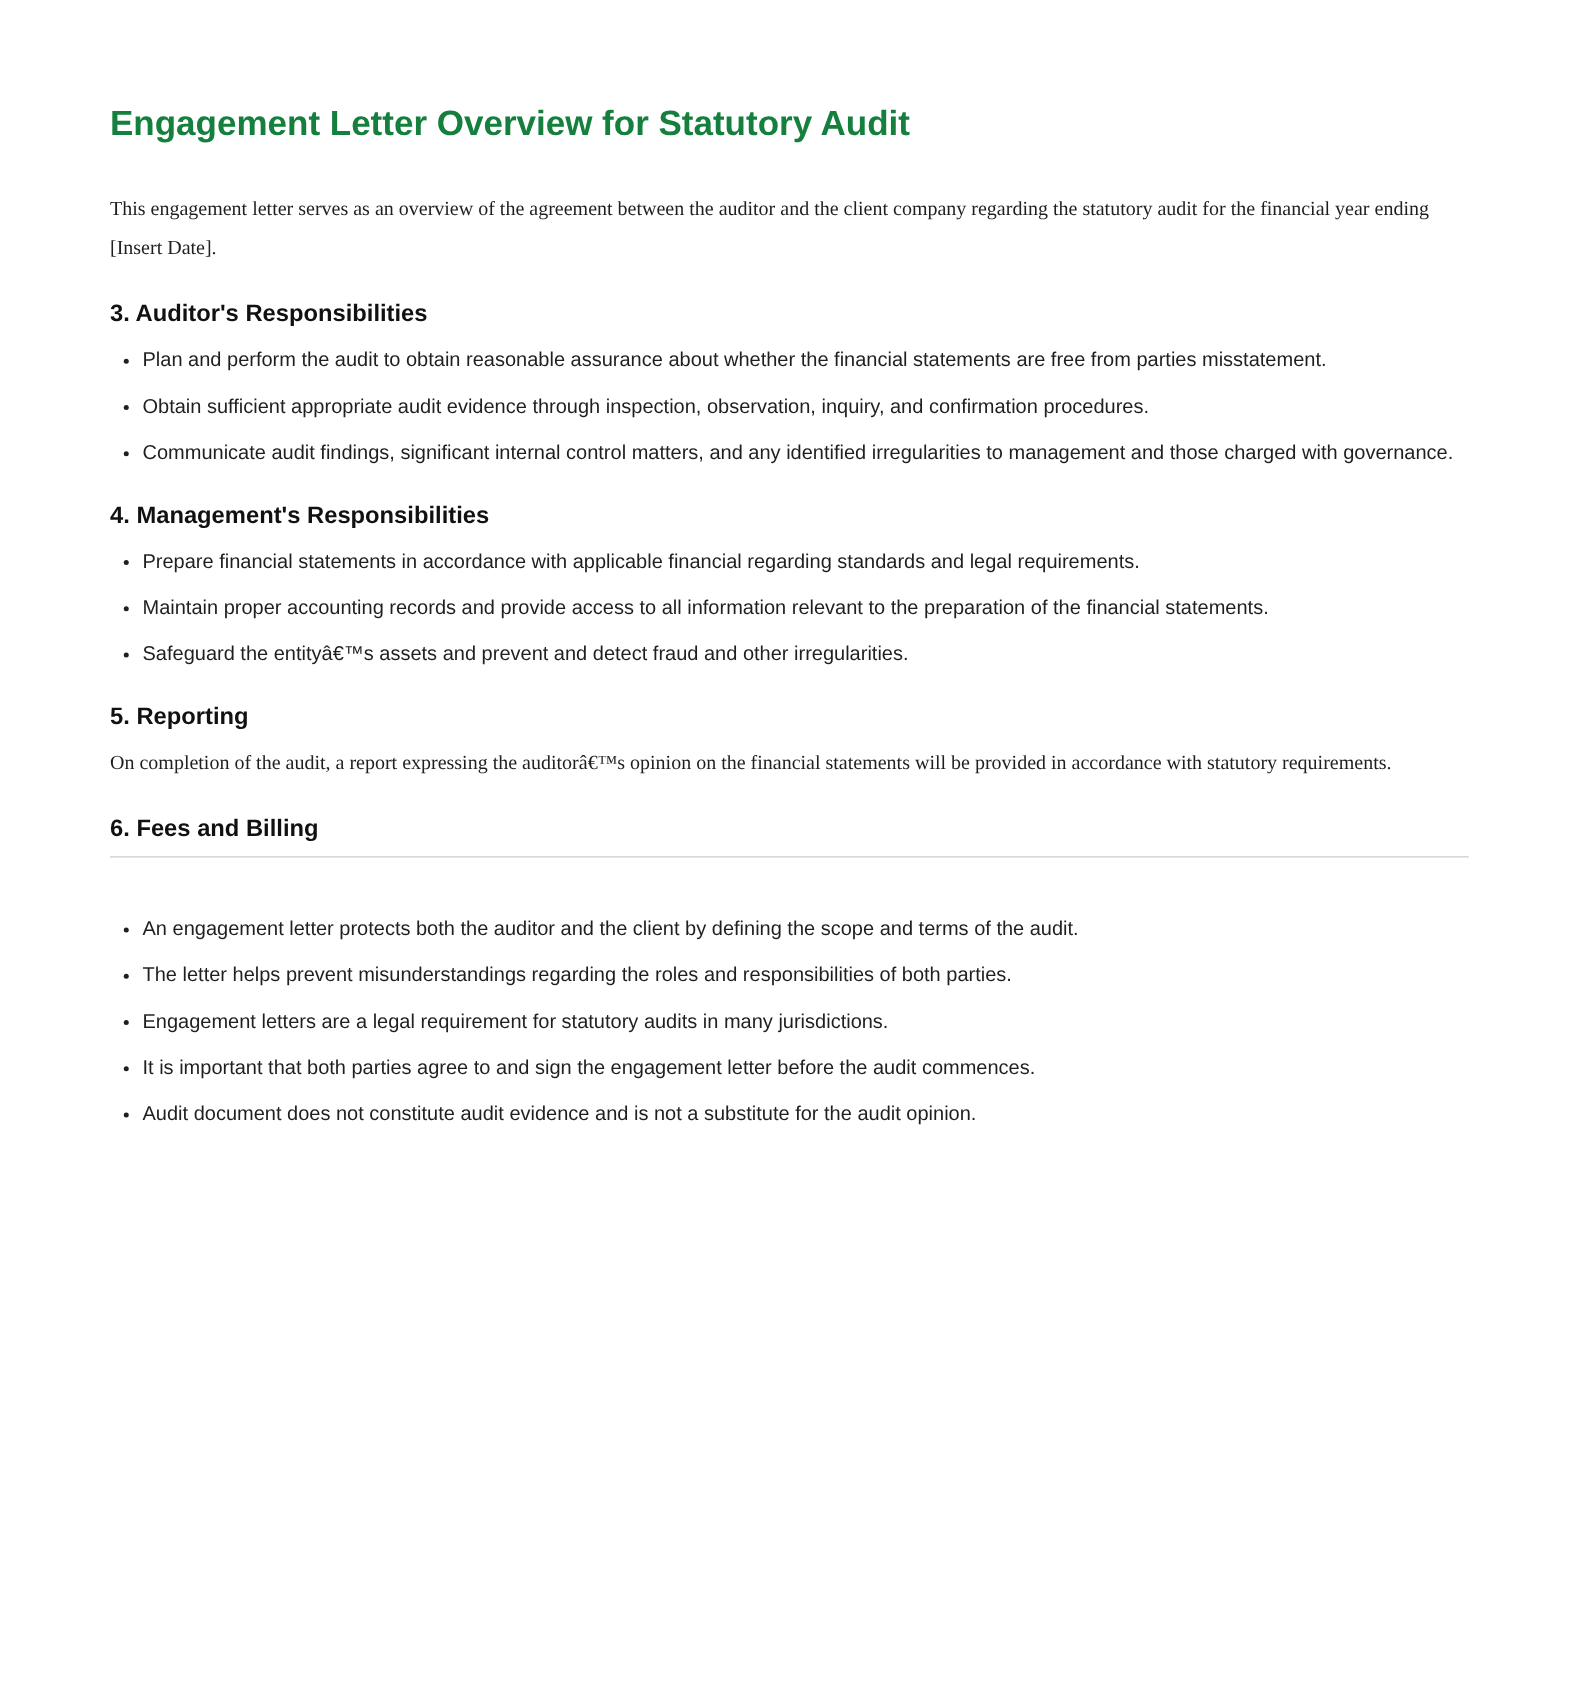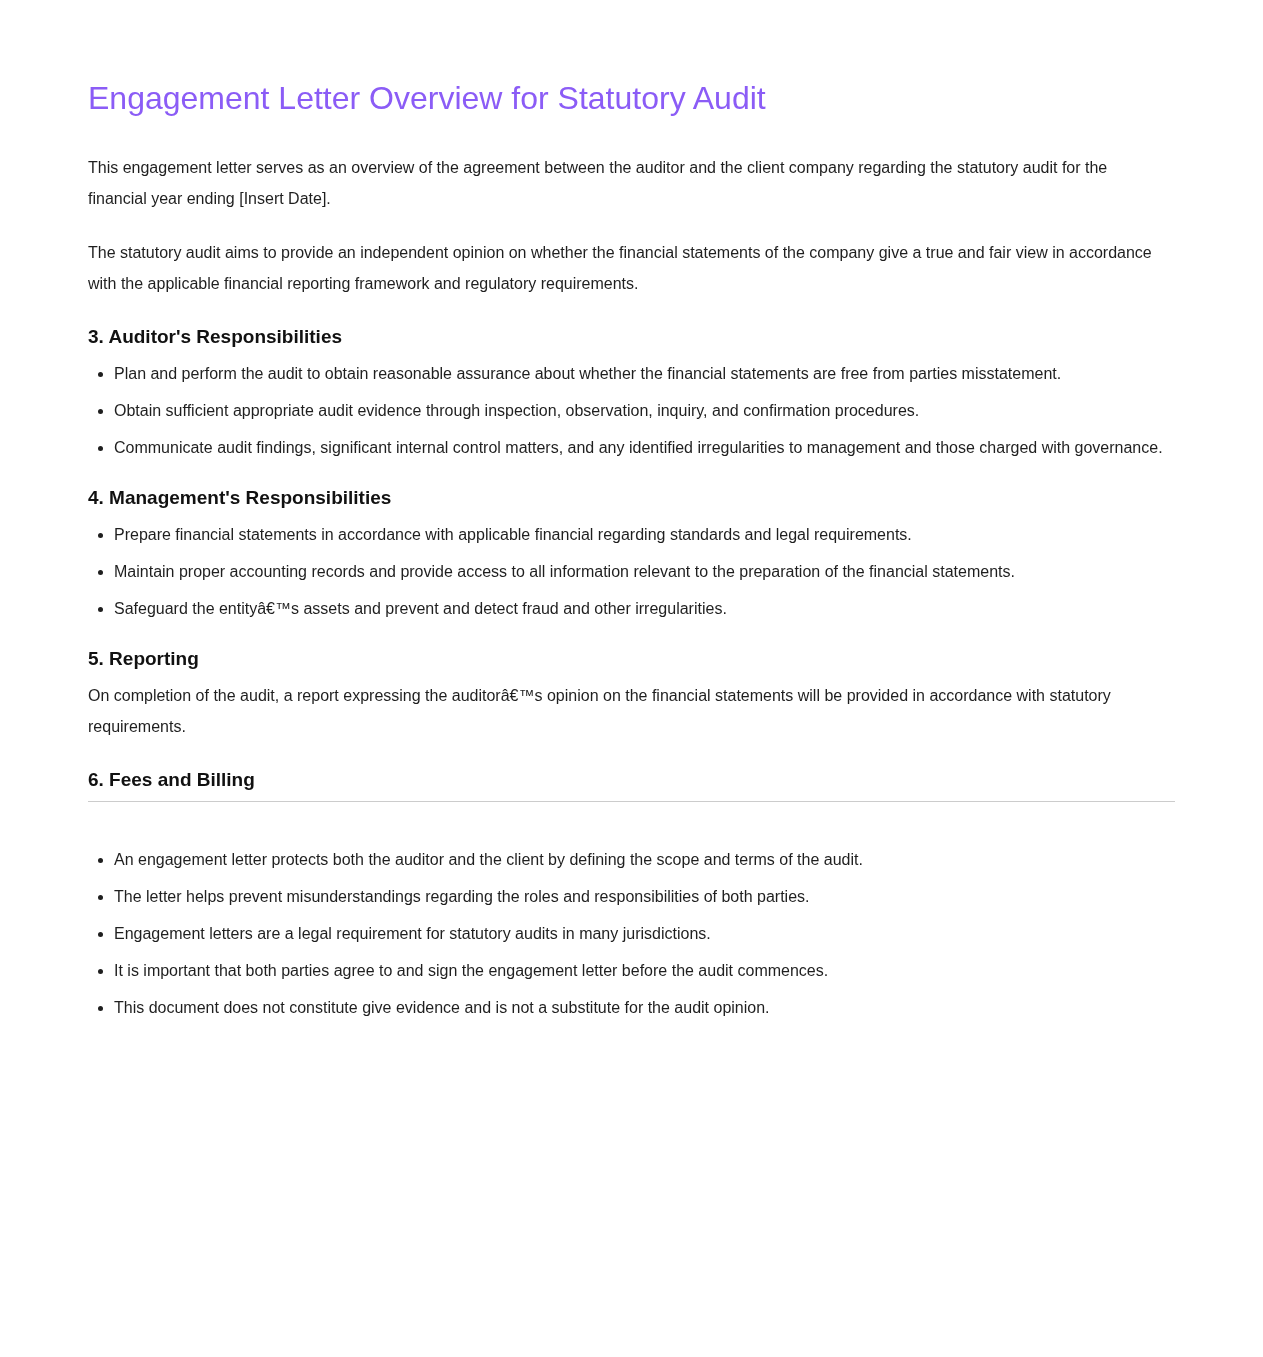--- a/index.html
+++ b/index.html
@@ -13,35 +13,36 @@
     height: 1357px;
     font-family: "Liberation Sans", sans-serif;
     font-size: 16px;
     line-height: 31px;
     color: #1f1f1f;
   }
   .doc {
     padding: 82px 88px 40px 88px;
   }
   h1.page-title {
-    font-size: 32px;
+    font-size: 28px;
     line-height: 33px;
-    font-weight: 400;
-    color: #8b5cf6;
+    font-weight: 700;
+    color: #15803d;
     margin: 0 0 37px 0;
   }
   h2.section-heading {
     font-size: 19px;
     line-height: 29px;
     font-weight: 700;
     color: #111111;
     margin: 0 0 7px 0;
   }
   p.body-text {
     margin: 0 17px 23px 0;
+    font-family: Liberation Serif, serif;
   }
   ul.bullet-list {
     margin: 0 0 20px 0;
     padding: 0 0 0 26px;
     list-style: disc;
   }
   ul.bullet-list li {
     margin: 0 0 6px 0;
     padding-left: 0;
   }
@@ -54,21 +55,20 @@
 </style>
 </head>
 <body>
 
 <div class="doc">
 
   <h1 class="page-title">Engagement Letter Overview for Statutory Audit</h1>
 
   <p class="body-text">This engagement letter serves as an overview of the agreement between the auditor and the client company regarding the statutory audit for the financial year ending [Insert Date].</p>
 
-  <p class="body-text">The statutory audit aims to provide an independent opinion on whether the financial statements of the company give a true and fair view in accordance with the applicable financial reporting framework and regulatory requirements.</p>
 
   <h2 class="section-heading">3. Auditor's Responsibilities</h2>
   <ul class="bullet-list">
     <li>Plan and perform the audit to obtain reasonable assurance about whether the financial statements are free from parties misstatement.</li>
     <li>Obtain sufficient appropriate audit evidence through inspection, observation, inquiry, and confirmation procedures.</li>
     <li>Communicate audit findings, significant internal control matters, and any identified irregularities to management and those charged with governance.</li>
   </ul>
 
   <h2 class="section-heading">4. Management's Responsibilities</h2>
   <ul class="bullet-list">
@@ -82,16 +82,16 @@
 
   <h2 class="section-heading">6. Fees and Billing</h2>
 
   <hr class="divider">
 
   <ul class="bullet-list">
     <li>An engagement letter protects both the auditor and the client by defining the scope and terms of the audit.</li>
     <li>The letter helps prevent misunderstandings regarding the roles and responsibilities of both parties.</li>
     <li>Engagement letters are a legal requirement for statutory audits in many jurisdictions.</li>
     <li>It is important that both parties agree to and sign the engagement letter before the audit commences.</li>
-    <li>This document does not constitute give evidence and is not a substitute for the audit opinion.</li>
+    <li>Audit document does not constitute audit evidence and is not a substitute for the audit opinion.</li>
   </ul>
 
 </div>
 
 </body></html>

